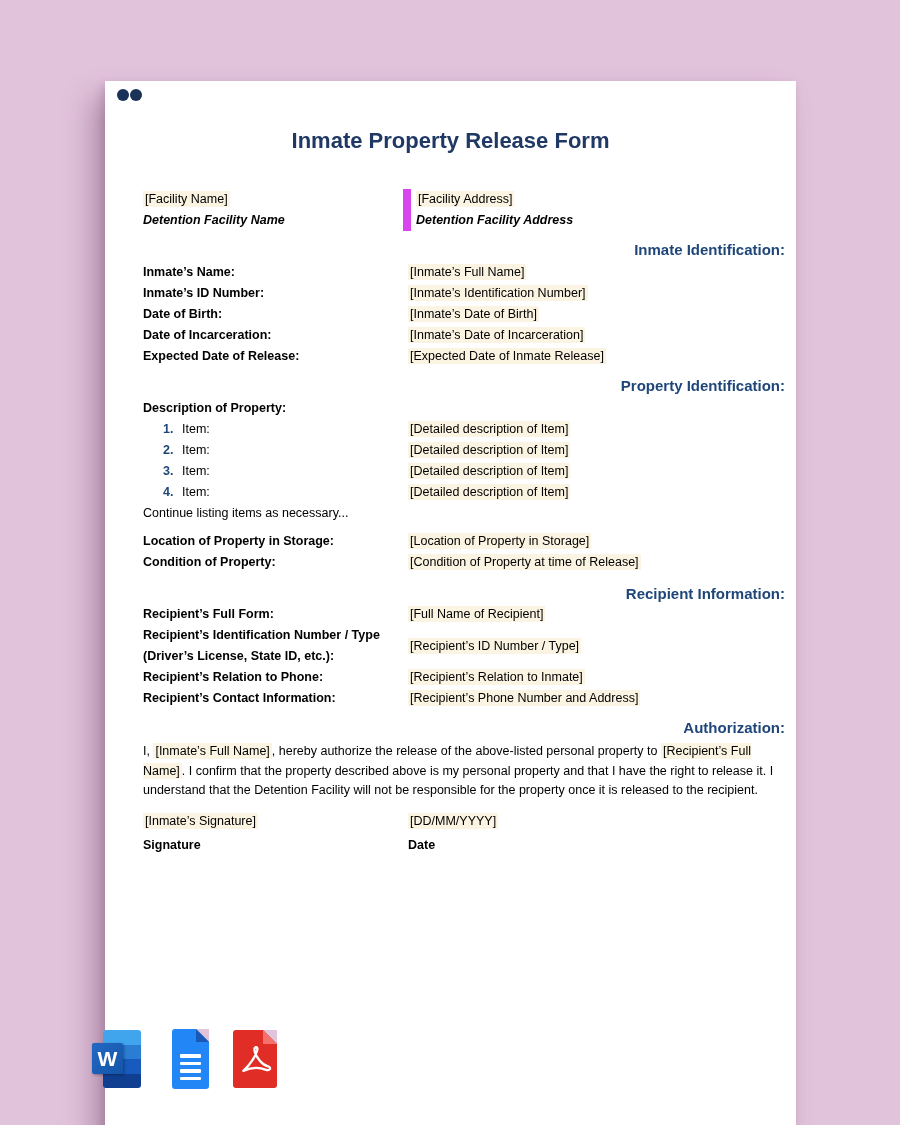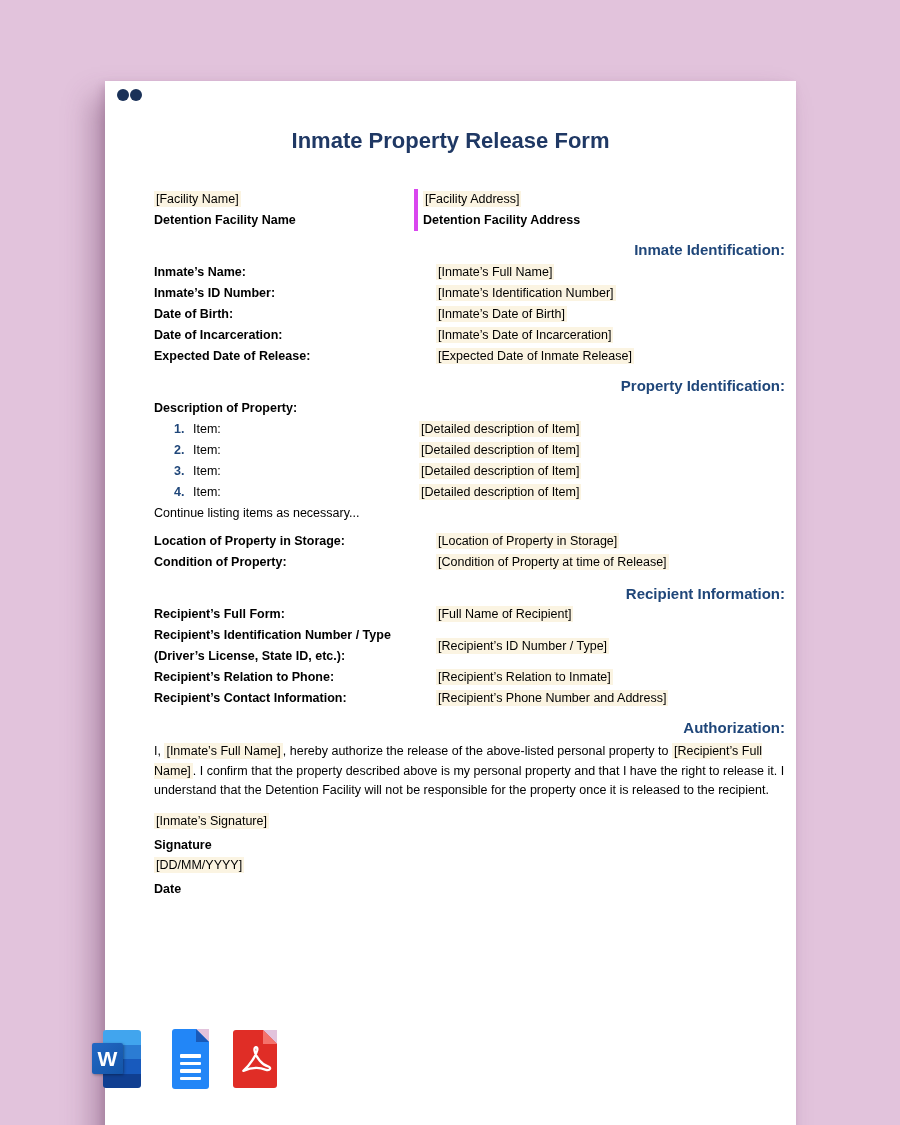--- a/index.html
+++ b/index.html
@@ -14,49 +14,49 @@
     position:absolute;left:105px;top:81px;width:691px;height:1116px;
     background:#ffffff;
     box-shadow:-14px 16px 26px rgba(104,60,97,0.38), -3px 4px 8px rgba(104,60,97,0.22);
   }
   .logo-dots{position:absolute;left:12px;top:8px;display:flex;gap:1px;}
   .logo-dots .dot{width:12px;height:12px;border-radius:50%;background:#1a3158;}
   .doc-title{
     margin-top:47px;height:26px;line-height:26px;text-align:center;
     font-size:22px;font-weight:700;color:#1f3864;
   }
-  .content{padding:0 11px 0 49px;font-size:12.5px;}
+  .content{padding:0 11px 0 38px;font-size:12.5px;}
   
   .facility{display:flex;margin-top:35px;}
   .facility .fcol1{width:260px;flex-shrink:0;}
-  .facility .fcol2{border-left:4px solid #d946ef;padding-left:5px;flex:1;}
+  .facility .fcol2{border-left:8px solid #d946ef;padding-left:5px;flex:1;}
   .fline{line-height:21px;white-space:nowrap;}
-  .bold{font-weight:700;}
+  .bold{font-weight:700;font-style:italic;}
   .ph{background:#fbf4e2;padding:1px 2px;}
   .sec-heading{font-size:15px;font-weight:700;color:#1f4679;line-height:20px;text-align:right;}
   .h-inmate{margin-top:9px;}
   .h-property{margin-top:9px;}
   .h-recipient{margin-top:11px;}
   .h-auth{margin-top:9px;}
   .rows{margin-top:2px;}
-  .row{display:flex;line-height:21px;gap:17px;}
+  .row{display:flex;line-height:21px;}
   .row .lbl{width:265px;flex-shrink:0;font-weight:700;}
   .row .val{white-space:nowrap;}
   .subheading{margin-top:3px;line-height:19px;font-weight:700;}
   .items{margin-top:1px;}
   .item-row{display:flex;line-height:21px;}
   .item-row .ilead{width:265px;flex-shrink:0;display:flex;}
   .item-row .inum{width:19px;margin-left:20px;font-weight:700;color:#1f4679;}
   .continue-note{line-height:21px;}
   .storage-rows{margin-top:7px;}
   .rec-rows{margin-top:0;}
   .row.tall{align-items:center;line-height:21px;}
   .row.tall .lbl{line-height:21px;}
   .auth-par{margin-top:4px;line-height:19.5px;width:642px;}
-  .sig-block{display:flex;margin-top:10px;flex-direction:column;}
+  .sig-block{display:flex;margin-top:10px;}
   .sig-col{width:265px;flex-shrink:0;}
   .sig-ph{line-height:21px;}
   .sig-lab{margin-top:3px;line-height:20px;font-weight:700;}
   .copyright{position:absolute;right:16px;bottom:4px;font-size:11px;color:#111;}
   
   .icon-word{position:absolute;left:92px;top:1030px;width:49px;height:58px;}
   .word-doc{position:absolute;right:0;top:0;width:38px;height:58px;border-radius:3px;overflow:hidden;}
   .word-doc .band{height:25%;}
   .b1{background:#41a5ee;} .b2{background:#2b7cd3;} .b3{background:#185abd;} .b4{background:#103f91;}
   .word-square{

